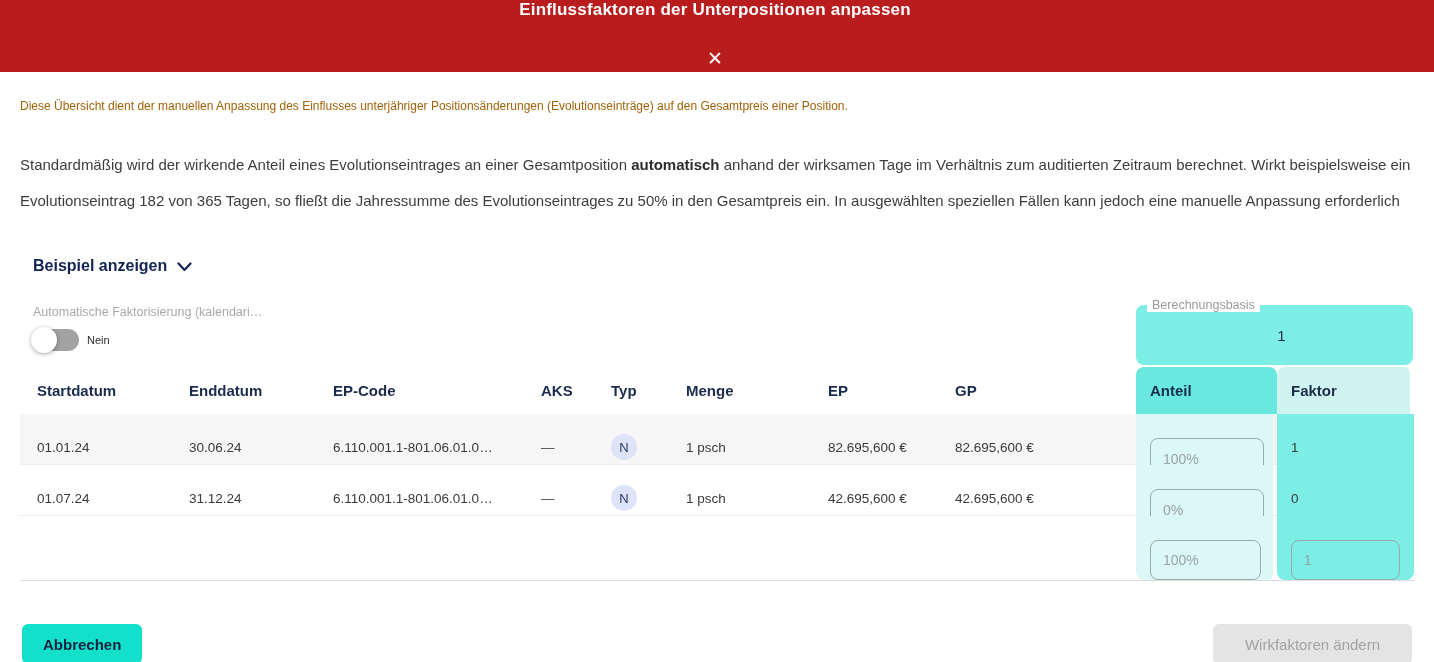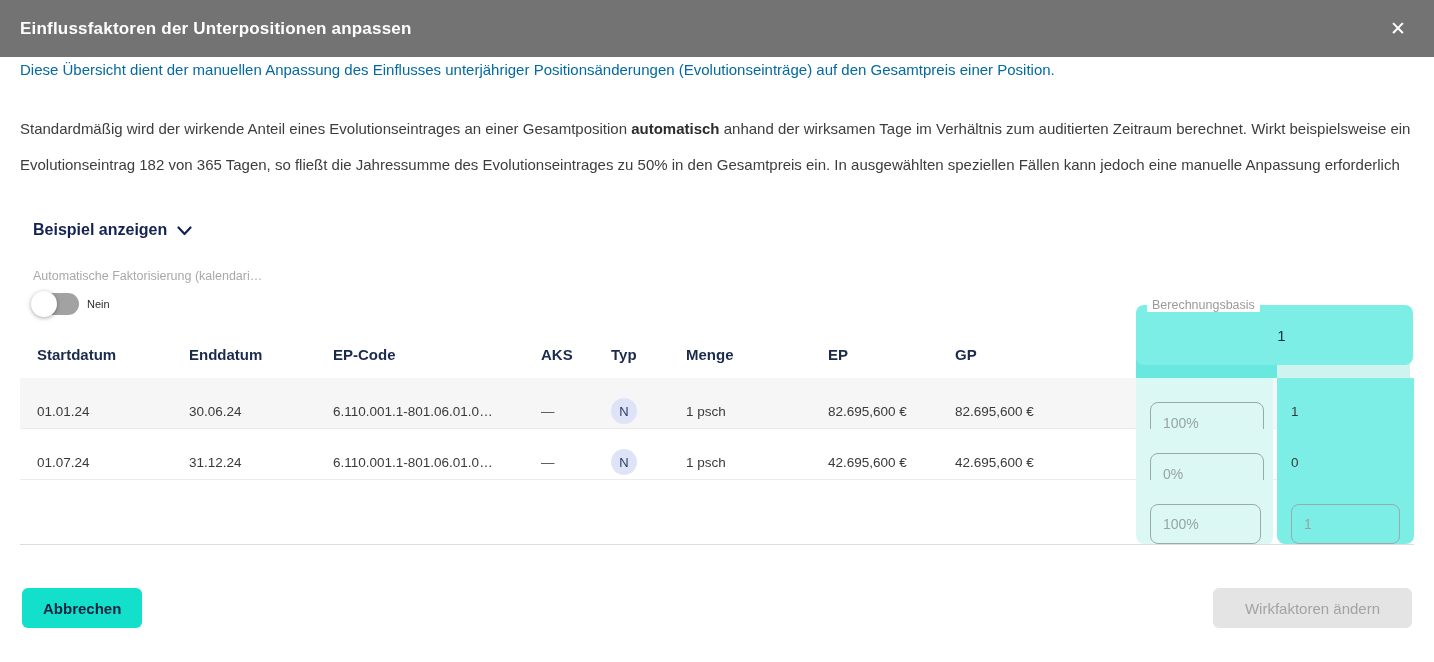--- a/index.html
+++ b/index.html
@@ -1,29 +1,29 @@
 <!DOCTYPE html>
 <html><head>
 <meta charset="utf-8">
 <style>
   * { box-sizing: border-box; margin: 0; padding: 0; }
   html, body { width: 1434px; height: 662px; overflow: hidden; background: #fff;
     font-family: "Liberation Sans", sans-serif; }
   .dialog { position: relative; width: 1434px; height: 662px; background: #fff; }
 
   
-  .dlg-header { height: 57px; background: #737373; display: flex; align-items: center;
-    justify-content: space-between; padding: 0 24px 0 20px; }
+  .dlg-header { height: 72px; background: #b91c1c; display: flex; align-items: center;
+    justify-content: space-between; padding: 0 24px 0 20px; flex-direction: column; }
   .dlg-title { color: #ffffff; font-size: 17px; font-weight: 700; letter-spacing: .2px; }
   .close-btn { background: none; border: none; color: #ffffff; font-size: 19px;
     cursor: pointer; line-height: 1; padding: 4px; }
 
   .content { padding: 0 20px; }
 
-  .intro { font-size: 15px; color: #0369a1; line-height: 26px; height: 26px; }
+  .intro { margin-top: 21px; font-size: 12px; color: #a16207; line-height: 26px; height: 26px; }
   .desc { margin-top: 28px; font-size: 15px; color: #3d3d3d; line-height: 36px; height: 78px; overflow: hidden; }
   .desc b { color: #2c2c2c; }
 
   .example { margin-top: 32px; margin-left: 13px; display: inline-flex; 
     gap: 10px; color: #132353; font-size: 16px; font-weight: 700; cursor: pointer; background: none; border: none;
     font-family: "Liberation Sans", sans-serif; }
   .chev { display: inline-block; transform: translateY(1px); }
 
   .auto-label { margin-top: 30px; margin-left: 13px; font-size: 12.5px; color: #a9a9a9; height: 15px; }
   .switch-row { margin-top: 9px; margin-left: 13px; display: flex; align-items: center; gap: 8px; height: 22px; }

